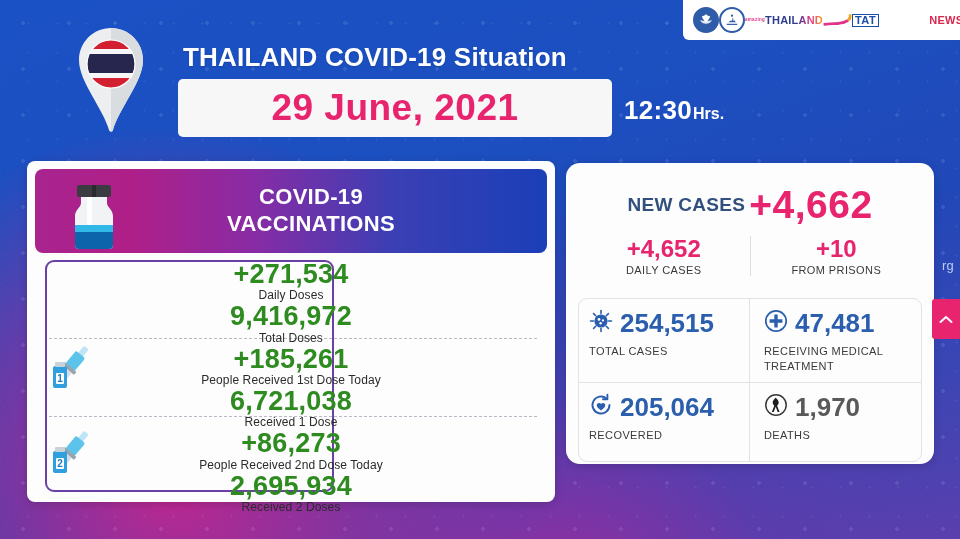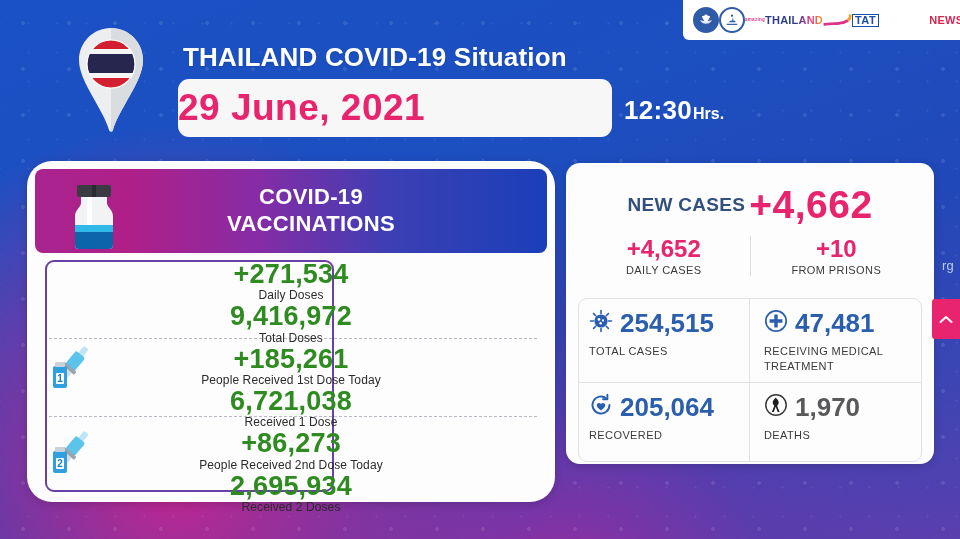--- a/index.html
+++ b/index.html
@@ -77,36 +77,36 @@
   
   #pin { position: absolute; left: 72px; top: 26px; width: 78px; height: 108px; }
   #title {
     position: absolute; left: 183px; top: 42px;
     color: #ffffff; font-size: 26px; font-weight: 700; letter-spacing: .2px;
     text-shadow: 0 1px 2px rgba(0,0,0,.15);
   }
   #datebox {
     position: absolute; left: 178px; top: 79px;
     width: 434px; height: 58px;
-    background: #f7f7f7; border-radius: 11px;
-    display: flex; align-items: center; 
+    background: #f7f7f7; border-radius: 5px;
+    display: flex; align-items: center; justify-content: center;
   }
   #datetext { color: #e8246f; font-size: 37px; font-weight: 700; letter-spacing: .5px; }
   #timewrap {
     position: absolute; left: 624px; top: 95px;
     color: #ffffff; display: flex; align-items: baseline;
   }
   #timetext { font-size: 26px; font-weight: 700; letter-spacing: .3px; }
   #timeunit { font-size: 16px; font-weight: 700; margin-left: 1px; }
 
   
   #vaccard {
     position: absolute; left: 27px; top: 161px;
     width: 528px; height: 341px;
-    background: #fdfdfd; border-radius: 25px;
+    background: #fdfdfd; border-radius: 8px;
     box-shadow: 0 2px 8px rgba(0,0,0,.16);
     padding: 8px; box-sizing: border-box;
   }
   #vachead {
     position: relative;
     height: 84px; border-radius: 8px; overflow: hidden;
     background: linear-gradient(90deg, #a8248f 0%, #b01f88 18%, #8a2ba4 42%, #3b3fb4 70%, #1a3fb8 100%);
     display: flex; align-items: center; justify-content: center;
   }
   #bottle { position: absolute; left: 28px; top: 12px; width: 62px; height: 72px; }

